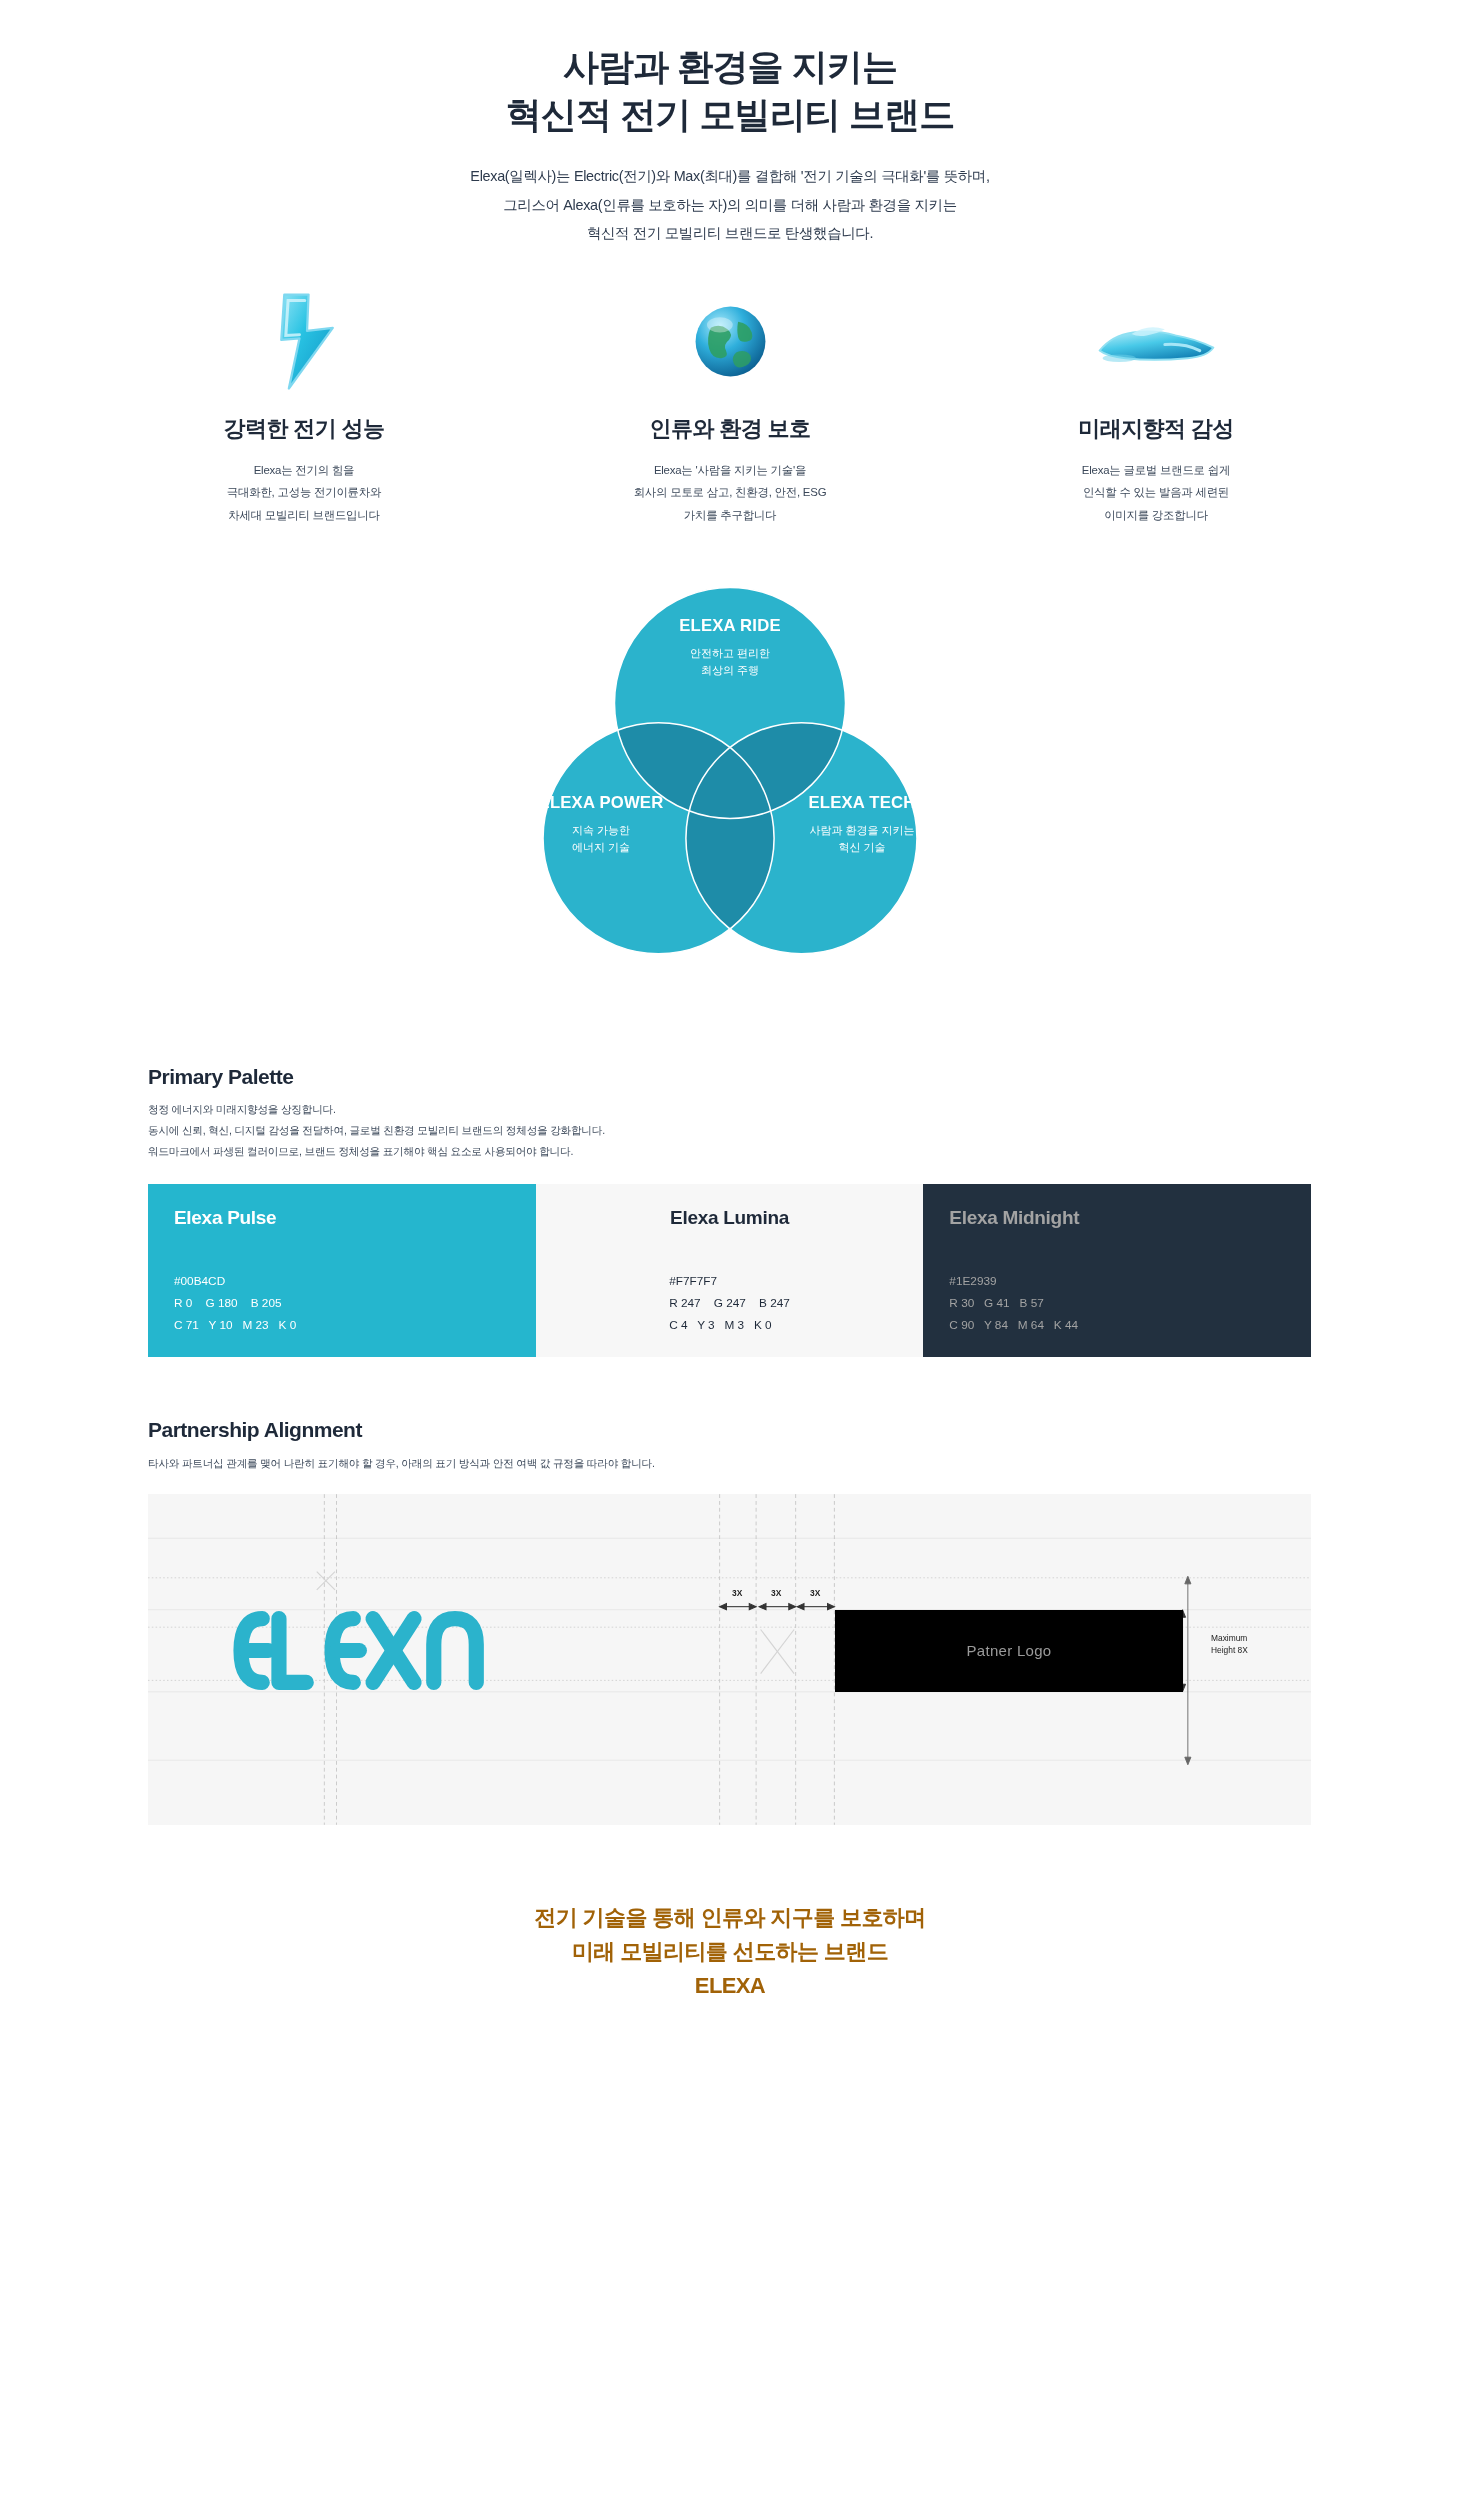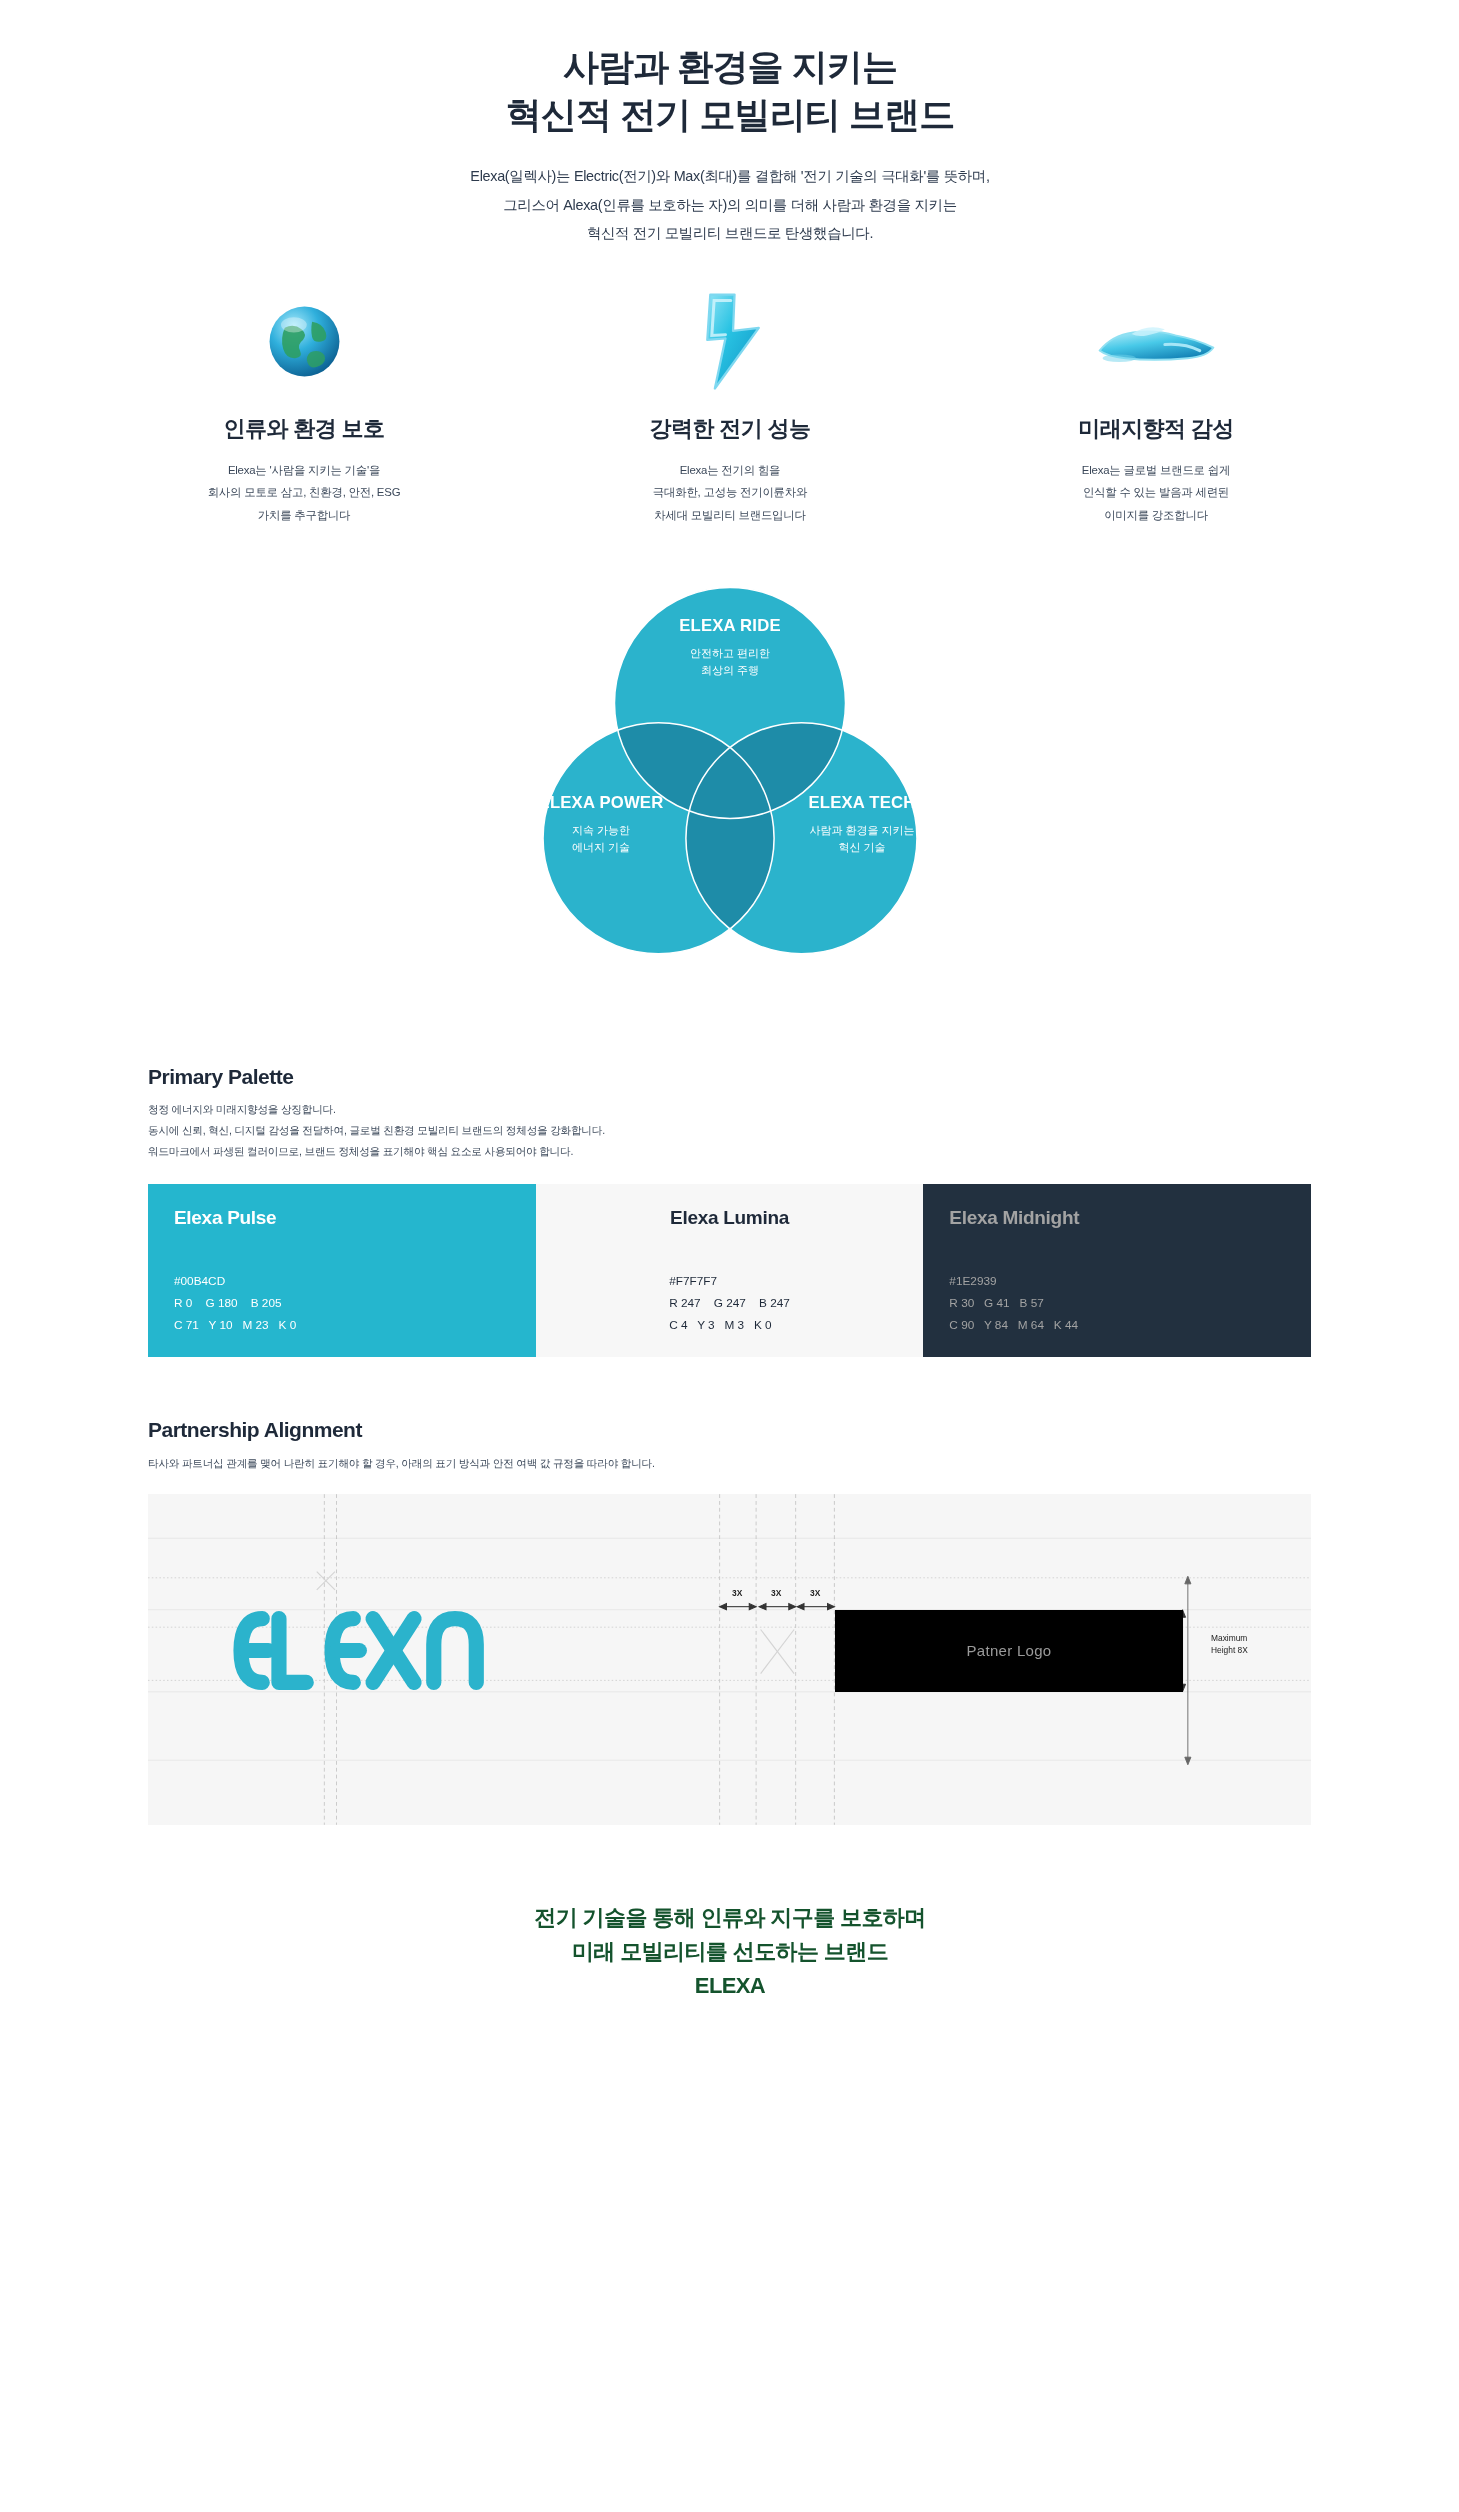--- a/index.html
+++ b/index.html
@@ -198,41 +198,63 @@
   }
 
   
   .footer {
     margin-top: 76px;
     text-align: center;
     font-size: 22px;
     font-weight: 700;
     line-height: 1.55;
     letter-spacing: -0.6px;
-    color: #14532d;
+    color: #a16207;
   }
 </style>
 </head>
 <body>
 
 <div class="page">
 
   <div class="hero">
     <h1 class="hero-title">
       <span>사람과 환경을 지키는</span><br>
       <span>혁신적 전기 모빌리티 브랜드</span>
     </h1>
     <p class="hero-sub">
       <span>Elexa(일렉사)는 Electric(전기)와 Max(최대)를  결합해 '전기 기술의 극대화'를 뜻하며,</span><br>
       <span>그리스어 Alexa(인류를 보호하는 자)의 의미를 더해  사람과 환경을 지키는</span><br>
       <span>혁신적 전기 모빌리티 브랜드로 탄생했습니다.</span>
     </p>
   </div>
 
   <div class="features">
+
+    <div class="feature">
+      <div class="feature-icon">
+        <svg width="70" height="97" viewBox="0 0 92 128" aria-hidden="true">
+          <defs>
+            <linearGradient id="boltGrad" x1="0" y1="0" x2="1" y2="1">
+              <stop offset="0%" stop-color="#8FE3F5"></stop>
+              <stop offset="40%" stop-color="#29C3E3"></stop>
+              <stop offset="100%" stop-color="#0F93C4"></stop>
+            </linearGradient>
+          </defs>
+          <path d="M52 2 L20 2 L16 62 L40 60 L26 126 L84 46 L50 50 Z" fill="url(#boltGrad)" stroke="#7FD8F0" stroke-width="3" stroke-linejoin="round"></path>
+          <path d="M47 10 L25 10 L22 56 L40 55" fill="none" stroke="#CFF3FC" stroke-width="4" stroke-linecap="round" opacity="0.85"></path>
+        </svg>
+      </div>
+      <div class="feature-title">강력한 전기 성능</div>
+      <div class="feature-desc">
+        <span>Elexa는 전기의 힘을</span><br>
+        <span>극대화한, 고성능  전기이륜차와</span><br>
+        <span>차세대 모빌리티  브랜드입니다</span>
+      </div>
+    </div>
 
     <div class="feature">
       <div class="feature-icon">
         <svg width="79" height="79" viewBox="0 0 104 104" aria-hidden="true">
           <defs>
             <radialGradient id="globeGrad" cx="35%" cy="28%" r="78%">
               <stop offset="0%" stop-color="#A8EAFB"></stop>
               <stop offset="45%" stop-color="#2FAFDC"></stop>
               <stop offset="100%" stop-color="#0B5E90"></stop>
             </radialGradient>
@@ -242,42 +264,20 @@
           <path d="M62 26 q14 2 18 14 q3 10 -6 12 q-10 2 -12 -6 q-2 -9 0 -20 Z" fill="#2E9E63" opacity="0.9"></path>
           <path d="M60 66 q12 -4 18 4 q4 8 -6 14 q-12 6 -16 -4 q-3 -9 4 -14 Z" fill="#2E9E63" opacity="0.85"></path>
           <ellipse cx="38" cy="30" rx="17" ry="10" fill="#FFFFFF" opacity="0.35"></ellipse>
         </svg>
       </div>
       <div class="feature-title">인류와 환경 보호</div>
       <div class="feature-desc">
         <span>Elexa는 '사람을 지키는 기술'을</span><br>
         <span>회사의 모토로 삼고, 친환경, 안전, ESG</span><br>
         <span>가치를 추구합니다</span>
-      </div>
-    </div>
-
-    <div class="feature">
-      <div class="feature-icon">
-        <svg width="70" height="97" viewBox="0 0 92 128" aria-hidden="true">
-          <defs>
-            <linearGradient id="boltGrad" x1="0" y1="0" x2="1" y2="1">
-              <stop offset="0%" stop-color="#8FE3F5"></stop>
-              <stop offset="40%" stop-color="#29C3E3"></stop>
-              <stop offset="100%" stop-color="#0F93C4"></stop>
-            </linearGradient>
-          </defs>
-          <path d="M52 2 L20 2 L16 62 L40 60 L26 126 L84 46 L50 50 Z" fill="url(#boltGrad)" stroke="#7FD8F0" stroke-width="3" stroke-linejoin="round"></path>
-          <path d="M47 10 L25 10 L22 56 L40 55" fill="none" stroke="#CFF3FC" stroke-width="4" stroke-linecap="round" opacity="0.85"></path>
-        </svg>
-      </div>
-      <div class="feature-title">강력한 전기 성능</div>
-      <div class="feature-desc">
-        <span>Elexa는 전기의 힘을</span><br>
-        <span>극대화한, 고성능  전기이륜차와</span><br>
-        <span>차세대 모빌리티  브랜드입니다</span>
       </div>
     </div>
 
     <div class="feature">
       <div class="feature-icon">
         <svg width="129" height="61" viewBox="0 0 170 80" aria-hidden="true">
           <defs>
             <linearGradient id="vehGrad" x1="0" y1="0" x2="0.6" y2="1">
               <stop offset="0%" stop-color="#BFF0FB"></stop>
               <stop offset="50%" stop-color="#48C9E8"></stop>

